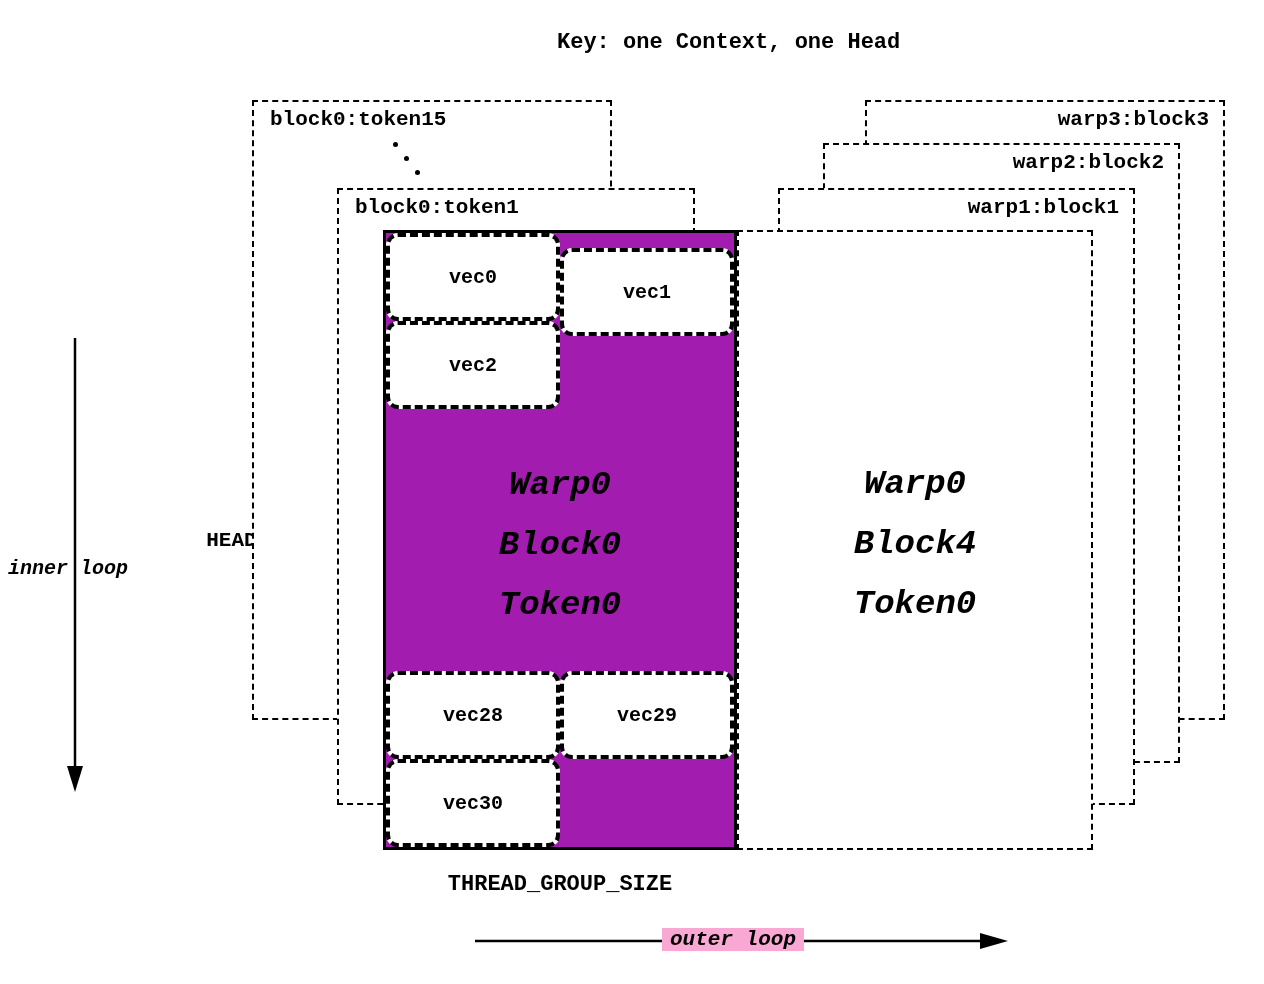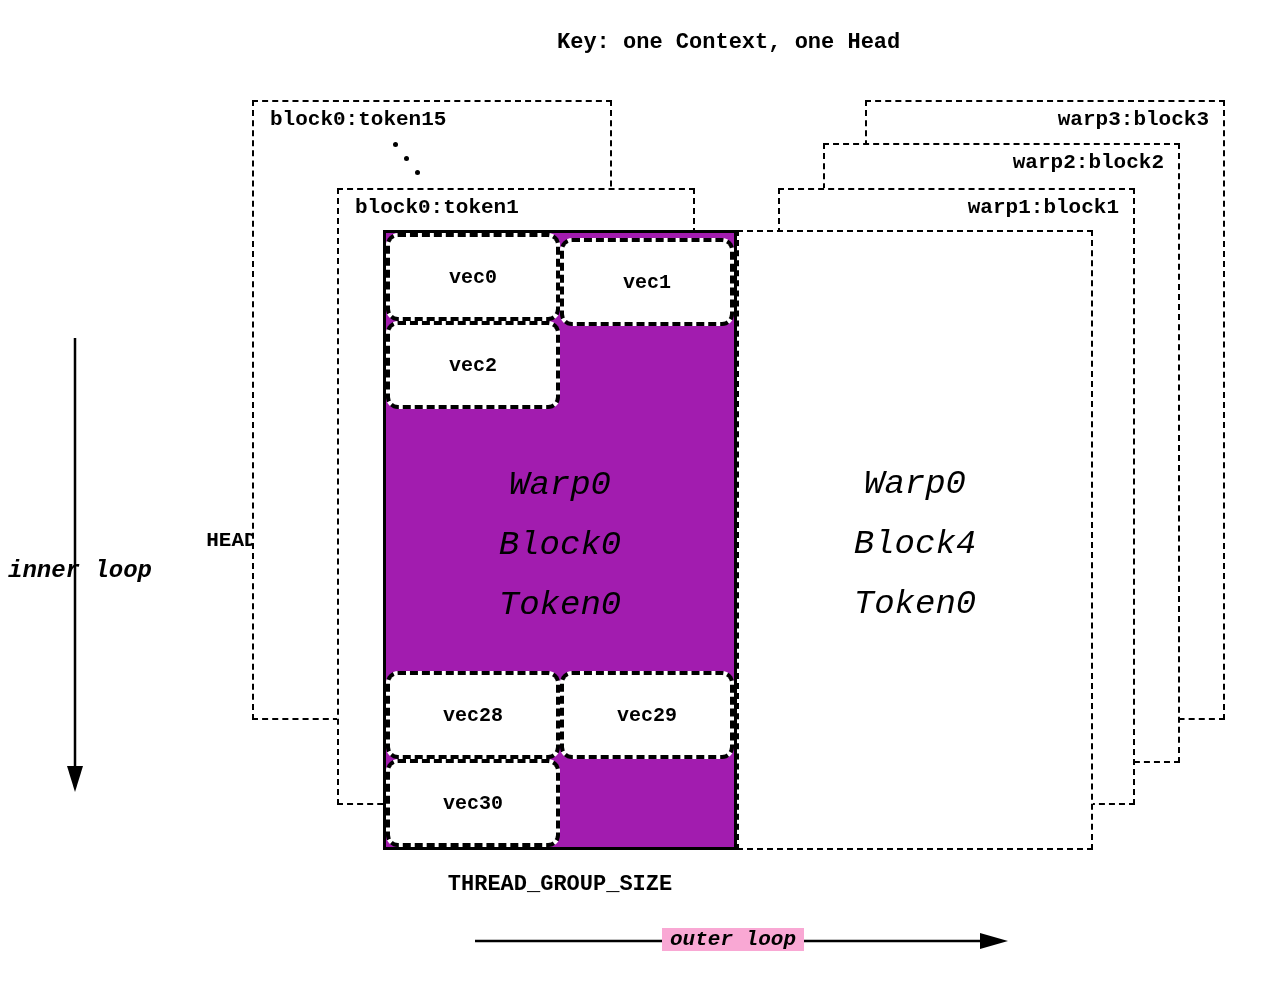--- a/index.html
+++ b/index.html
@@ -67,35 +67,35 @@
     border: 4px dashed #000000;
     border-radius: 12px;
     background: #ffffff;
     display: flex;
     align-items: center;
     justify-content: center;
     font-size: 20px;
     font-weight: bold;
   }
   .vec-r1c1 { left: 0;     top: 0;     width: 174px; height: 88px; }
-  .vec-r1c2 { left: 174px; top: 5px;     width: 174px; height: 88px; }
+  .vec-r1c2 { left: 174px; top: 15px;     width: 174px; height: 88px; }
   .vec-r2c1 { left: 0;     top: 88px;  width: 174px; height: 88px; }
   .vec-r2c2 { left: 174px; top: 88px;  width: 174px; height: 88px; }
   .vec-r3c1 { left: 0;     top: 438px; width: 174px; height: 88px; }
   .vec-r3c2 { left: 174px; top: 438px; width: 174px; height: 88px; }
   .vec-r4c1 { left: 0;     top: 526px; width: 174px; height: 88px; }
   .vec-r4c2 { left: 174px; top: 526px; width: 174px; height: 88px; }
   .center-caption {
     position: absolute;
     left: 0;
     right: 0;
     top: 222px;
     text-align: center;
     font-size: 34px;
-    font-weight: normal;
+    font-weight: bold;
     font-style: italic;
     line-height: 60px;
   }
   .dot {
     position: absolute;
     width: 5px;
     height: 5px;
     background: #000000;
     border-radius: 50%;
     z-index: 2;
@@ -108,21 +108,21 @@
   .head-size {
     left: 160px;
     top: 529px;
     width: 210px;
     text-align: right;
     font-size: 21px;
   }
   .inner-loop {
     left: 8px;
     top: 557px;
-    font-size: 24px;
+    font-size: 20px;
     font-style: italic;
   }
   .thread-group-size {
     left: 383px;
     top: 872px;
     width: 354px;
     text-align: center;
     font-size: 22px;
   }
   .outer-loop {

